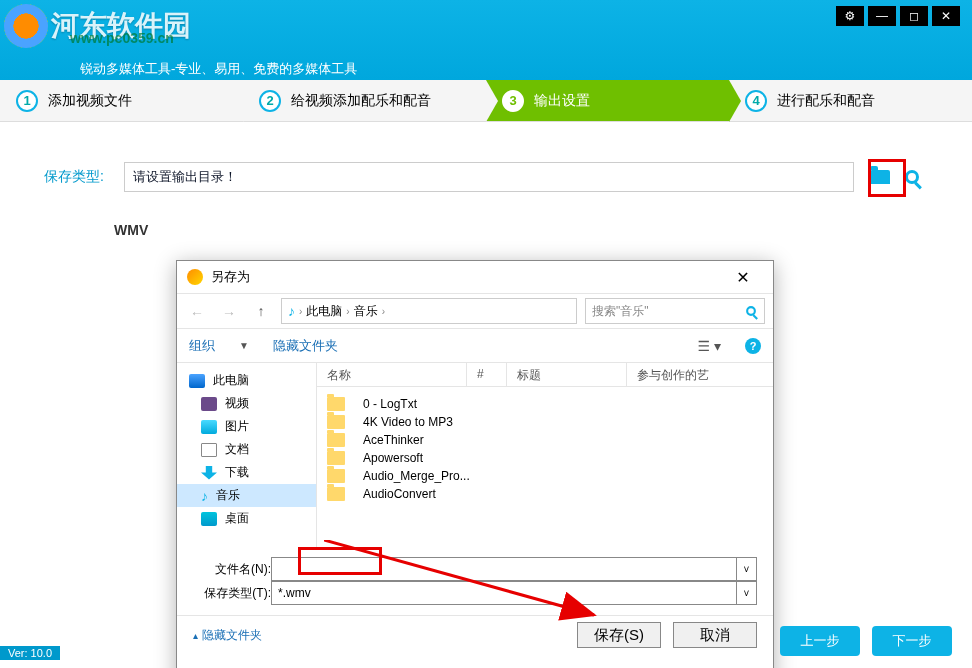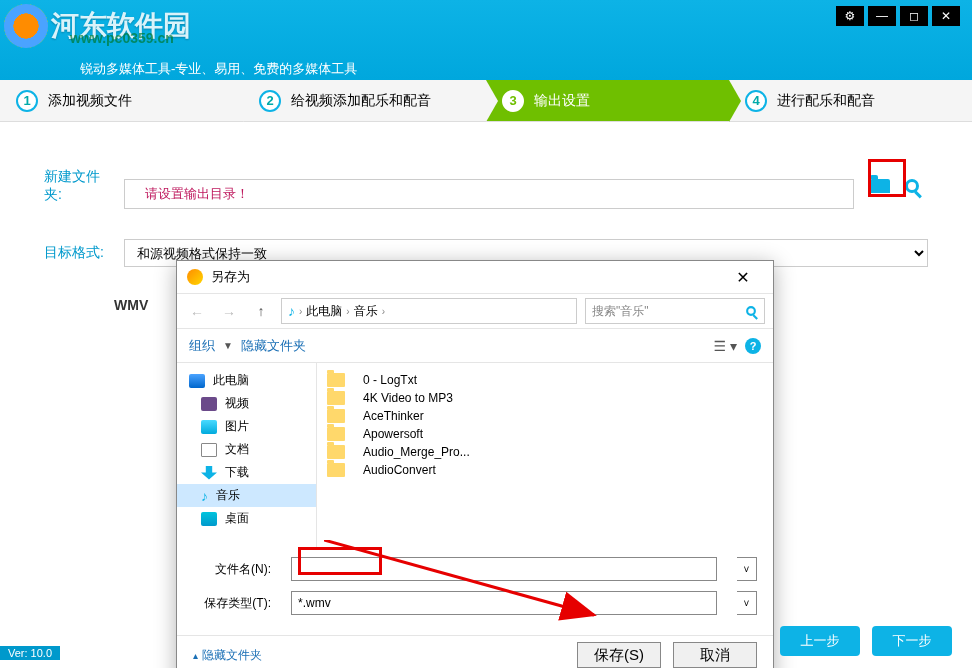--- a/index.html
+++ b/index.html
@@ -18,21 +18,21 @@
 .step { flex: 1; display: flex; align-items: center; padding-left: 16px; gap: 10px; font-size: 14px; position: relative; }
 .step.active { background: #6fbf00; color: #fff; }
 .step-num { width: 22px; height: 22px; border-radius: 50%; background: #fff; color: #0aa; border: 2px solid #0db3e6; display: flex; align-items: center; justify-content: center; font-weight: bold; font-size: 13px; }
 .step.active .step-num { color: #6fbf00; border-color: #fff; }
 .step::after { content: ""; position: absolute; right: -12px; top: 0; width: 0; height: 0; border-top: 21px solid transparent; border-bottom: 21px solid transparent; border-left: 12px solid #f5f5f5; z-index: 1; }
 .step.active::after { border-left-color: #6fbf00; }
 
 .content { padding: 40px 44px; }
 .row { display: flex; align-items: center; margin-bottom: 30px; gap: 10px; }
 .row-label { color: #0099cc; font-size: 14px; width: 70px; }
-.text-input { flex: 1; height: 30px; border: 1px solid #ccc; padding: 0 20px; font-size: 13px; color: #be185d; margin-top: 17px; }
+.text-input { flex: 1; height: 30px; border: 1px solid #ccc; padding: 0 8px; font-size: 13px; color: #0f172a; }
 .dropdown { flex: 1; height: 28px; border: 1px solid #ccc; padding: 0 8px; font-size: 13px; background: #fff; }
 .icon-btns { display: flex; gap: 0; }
 .icon-btn { width: 32px; height: 30px; display: flex; align-items: center; justify-content: center; cursor: pointer; }
 .folder-ico { width: 20px; height: 14px; background: #0db3e6; border-radius: 2px 2px 0 0; position: relative; }
 .folder-ico::before { content: ""; position: absolute; top: -4px; left: 0; width: 8px; height: 4px; background: #0db3e6; border-radius: 2px 2px 0 0; }
 .search-ico { width: 14px; height: 14px; border: 3px solid #0db3e6; border-radius: 50%; position: relative; }
 .search-ico::after { content: ""; position: absolute; bottom: -6px; right: -6px; width: 8px; height: 3px; background: #0db3e6; transform: rotate(45deg); }
 .red-box-1 { position: absolute; top: 159px; right: 66px; width: 38px; height: 38px; border: 3px solid #e60000; pointer-events: none; }
 .fmt-label { font-size: 14px; color: #333; margin-left: 70px; font-weight: bold; }
 
@@ -41,21 +41,21 @@
 .dlg-title-ico { width: 16px; height: 16px; border-radius: 50%; background: linear-gradient(135deg,#ff8c00,#ffd700); margin-right: 8px; }
 .dlg-close { margin-left: auto; width: 40px; height: 28px; display: flex; align-items: center; justify-content: center; cursor: pointer; font-size: 16px; }
 .dlg-nav { height: 36px; border-top: 1px solid #e5e5e5; border-bottom: 1px solid #e5e5e5; display: flex; align-items: center; padding: 0 8px; gap: 8px; }
 .nav-arrow { width: 24px; height: 24px; display: flex; align-items: center; justify-content: center; color: #555; font-size: 14px; cursor: pointer; }
 .nav-arrow.disabled { color: #bbb; }
 .crumb { flex: 1; height: 26px; border: 1px solid #ccc; display: flex; align-items: center; padding: 0 6px; font-size: 12px; gap: 4px; }
 .music-ico { color: #0db3e6; font-size: 14px; }
 .crumb-sep { color: #888; font-size: 10px; }
 .search-box { width: 180px; height: 26px; border: 1px solid #ccc; display: flex; align-items: center; padding: 0 6px; font-size: 12px; color: #888; }
 .search-box .search-ico { margin-left: auto; transform: scale(.7); }
-.dlg-toolbar { height: 34px; display: flex; align-items: center; padding: 0 12px; gap: 8px; font-size: 13px; color: #1a6fb5; border-bottom: 1px solid #e5e5e5; }
+.dlg-toolbar { height: 34px; display: flex; align-items: center; padding: 0 12px; gap: 24px; font-size: 13px; color: #1a6fb5; border-bottom: 1px solid #e5e5e5; }
 .toolbar-sep { flex: 1; }
 .view-ico { color: #555; cursor: pointer; font-size: 14px; }
 .help-ico { width: 16px; height: 16px; border-radius: 50%; background: #0db3e6; color: #fff; display: flex; align-items: center; justify-content: center; font-size: 11px; font-weight: bold; cursor: pointer; }
 .dlg-body { display: flex; height: 184px; }
 .tree { width: 140px; border-right: 1px solid #e5e5e5; padding: 6px 0; overflow: hidden; }
 .tree-item { display: flex; align-items: center; gap: 8px; padding: 3px 8px 3px 24px; font-size: 12px; cursor: pointer; }
 .tree-item.root { padding-left: 12px; }
 .tree-item.selected { background: #cde8ff; }
 .tree-ico { width: 16px; height: 14px; display: inline-block; }
 .ico-pc { background: linear-gradient(#4aa3ff,#0066cc); border-radius: 2px; }
@@ -66,21 +66,21 @@
 .ico-music { color: #0db3e6; font-size: 14px; line-height: 1; }
 .ico-desk { background: linear-gradient(#00c4dd,#0099cc); border-radius: 2px; }
 .filelist { flex: 1; overflow: hidden; }
 .fl-header { display: flex; height: 24px; border-bottom: 1px solid #e5e5e5; font-size: 12px; color: #555; }
 .fl-col { padding: 4px 10px; border-right: 1px solid #e5e5e5; }
 .fl-items { padding: 8px 0; }
 .fl-item { display: flex; align-items: center; gap: 18px; padding: 2px 10px; font-size: 12px; cursor: pointer; }
 .fl-folder { width: 18px; height: 14px; background: #ffd86b; border-radius: 1px; position: relative; }
 .fl-folder::before { content: ""; position: absolute; top: -3px; left: 0; width: 7px; height: 3px; background: #ffd86b; border-radius: 1px 1px 0 0; }
 .dlg-fields { padding: 10px 16px; }
-.field-row { display: flex; align-items: center; gap: 20px; margin-bottom: 10px; }
+.field-row { display: flex; align-items: center; gap: 0; }
 .field-label { width: 78px; text-align: right; font-size: 12px; }
 .field-input { flex: 1; height: 24px; border: 1px solid #888; padding: 0 6px; font-size: 12px; }
 .field-dd { width: 20px; height: 24px; border: 1px solid #888; border-left: none; display: flex; align-items: center; justify-content: center; font-size: 10px; cursor: pointer; }
 .dlg-footer { display: flex; align-items: center; padding: 6px 16px 12px; gap: 12px; border-top: 1px solid #e5e5e5; }
 .hide-folders { font-size: 12px; color: #1a6fb5; cursor: pointer; display: flex; align-items: center; gap: 4px; }
 .hide-arrow { font-size: 10px; }
 .dlg-footer-sep { flex: 1; }
 .dlg-btn { width: 84px; height: 26px; border: 1px solid #888; background: #f0f0f0; font-size: 15px; cursor: pointer; }
 
 .bottom-bar { position: absolute; bottom: 7px; left: 0; right: 0; height: 40px; display: flex; align-items: center; justify-content: flex-end; padding-right: 20px; gap: 12px; }
@@ -122,34 +122,30 @@
       <span>输出设置</span>
     </div>
   <div class="step">
       <span class="step-num">4</span>
       <span>进行配乐和配音</span>
     </div>
 </div>
 
 <div class="content">
   <div class="row">
-    <div class="row-label">新建文件夹:</div>
+    <div class="row-label">保存类型:</div>
     <input class="text-input" value="请设置输出目录！" style="">
     <div class="icon-btns">
       <div class="icon-btn">
           <div class="folder-ico"></div>
         </div>
       <div class="icon-btn">
           <div class="search-ico"></div>
         </div>
     </div>
-  </div>
-  <div class="row">
-    <div class="row-label">目标格式:</div>
-    <select class="dropdown"><option>和源视频格式保持一致</option></select>
   </div>
   <div class="fmt-label">WMV</div>
 </div>
 
 <div class="red-box-1"></div>
 
 <div class="dialog">
   <div class="dlg-title">
     <div class="dlg-title-ico"></div>
     <span>另存为</span>
@@ -205,20 +201,26 @@
       <div class="tree-item selected">
           <span class="ico-music">♪</span>
           <span>音乐</span>
         </div>
       <div class="tree-item">
           <span class="tree-ico ico-desk"></span>
           <span>桌面</span>
         </div>
     </div>
     <div class="filelist">
+      <div class="fl-header">
+        <div class="fl-col" style="width:150px">名称</div>
+        <div class="fl-col" style="width:40px">#</div>
+        <div class="fl-col" style="width:120px">标题</div>
+        <div class="fl-col" style="flex:1;border-right:none">参与创作的艺</div>
+      </div>
       <div class="fl-items">
         <div class="fl-item">
             <div class="fl-folder"></div>
             <span>0 - LogTxt</span>
           </div>
         <div class="fl-item">
             <div class="fl-folder"></div>
             <span>4K Video to MP3</span>
           </div>
         <div class="fl-item">

